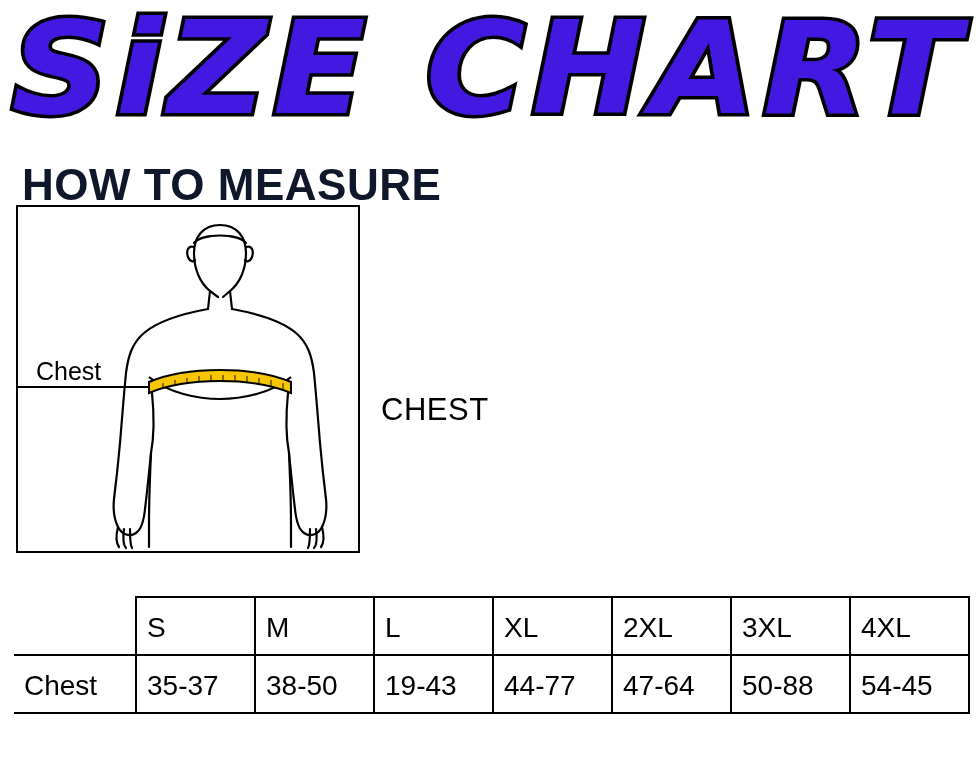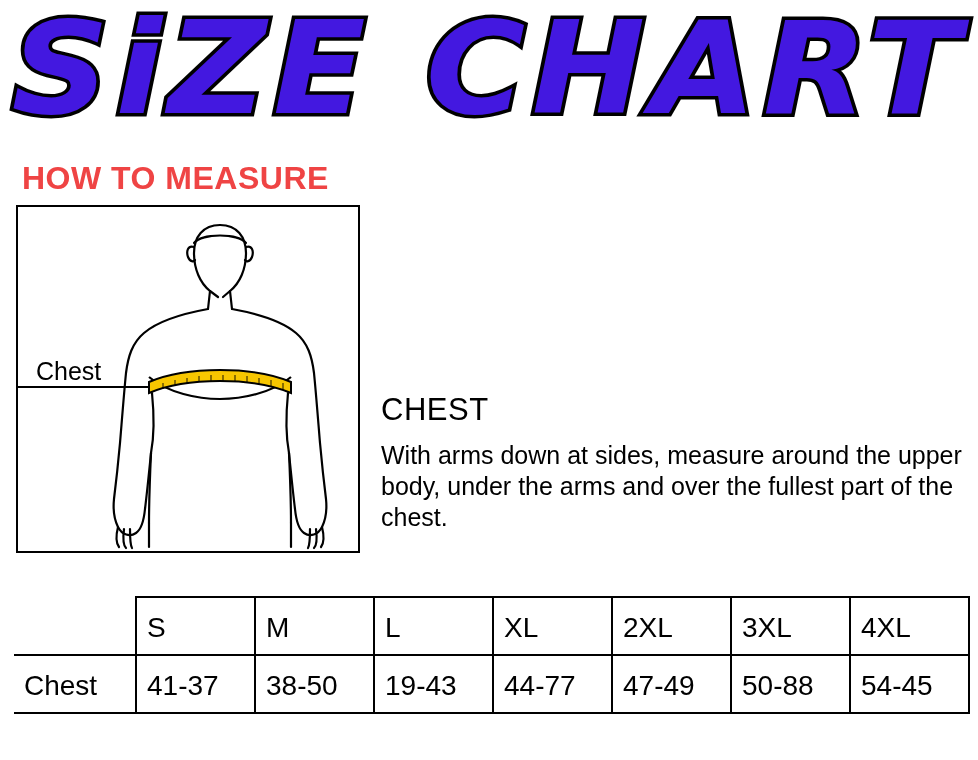--- a/index.html
+++ b/index.html
@@ -43,24 +43,24 @@
     transform: scaleX(1.06);
     transform-origin: center center;
   }
 
   
   #how-to-measure {
     position: absolute;
     left: 22px;
     top: 160px;
     font-family: "Liberation Sans", sans-serif;
-    font-size: 32px;
+    font-size: 44px;
     font-weight: 600;
     letter-spacing: 0.5px;
-    color: #ef4444;
+    color: #0f172a;
   }
 
   
   #figure-box {
     position: absolute;
     left: 16px;
     top: 205px;
     width: 344px;
     height: 348px;
     border: 2px solid #000;
@@ -191,39 +191,38 @@
     </g>
 
     <line x1="-14" y1="180" x2="131" y2="180" stroke="#000" stroke-width="2.2"></line>
   </svg>
 </div>
 
 <div id="chest-label">Chest</div>
 
 <div id="desc-block">
   <div id="desc-title">CHEST</div>
-  <div id="desc-body">With arms down at sides, measure around the upper body, under the arms and over the fullest part of the chest.</div>
 </div>
 
 <table id="size-table">
   <tbody>
     <tr>
       <td class="corner col-label"></td>
       <td class="col-size">S</td>
       <td class="col-size">M</td>
       <td class="col-size">L</td>
       <td class="col-size">XL</td>
       <td class="col-size">2XL</td>
       <td class="col-size">3XL</td>
       <td class="col-size">4XL</td>
     </tr>
     <tr>
       <td class="rowhead col-label">Chest</td>
-      <td class="col-size">41-37</td>
+      <td class="col-size">35-37</td>
       <td class="col-size">38-50</td>
       <td class="col-size">19-43</td>
       <td class="col-size">44-77</td>
-      <td class="col-size">47-49</td>
+      <td class="col-size">47-64</td>
       <td class="col-size">50-88</td>
       <td class="col-size">54-45</td>
     </tr>
   </tbody>
 </table>
 
 </body></html>

